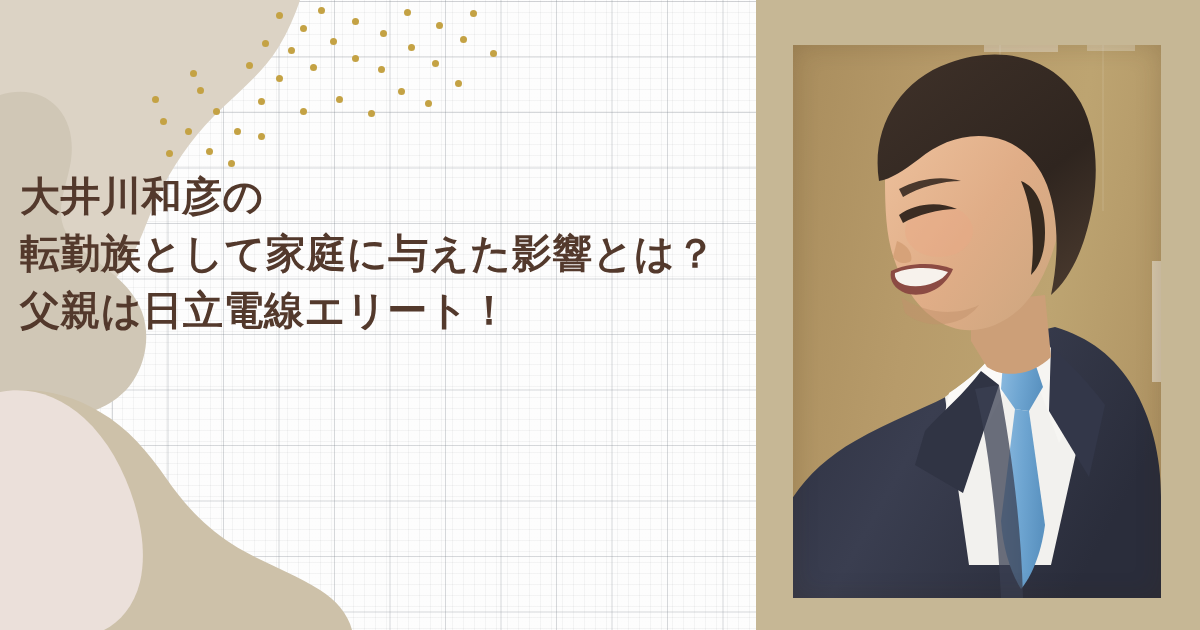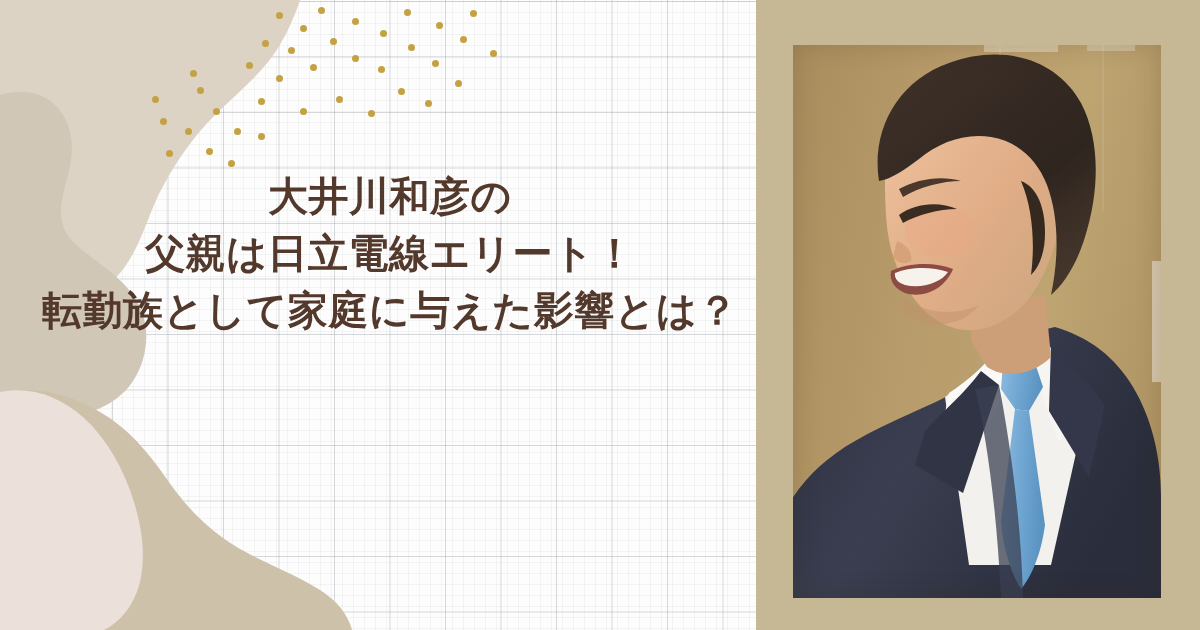--- a/index.html
+++ b/index.html
@@ -70,21 +70,21 @@
     border-radius: 50%;
     background: #c4a244;
   }
 
   
   .title-block {
     position: absolute;
     left: 20px;
     top: 168px;
     width: 740px;
-    text-align: center;
+    text-align: left;
     color: #53392c;
     font-family: "DejaVu Sans", "Liberation Sans", sans-serif;
     font-weight: bold;
     font-size: 40px;
     line-height: 57px;
     letter-spacing: 0.5px;
     white-space: nowrap;
   }
   .title-line { display: block; }
   .title-line.l1 { font-size: 40px; }
@@ -226,22 +226,22 @@
       <div class="dot" style="left: 368px; top: 110px; width: 7px; height: 7px; background: rgb(196, 162, 68);"></div>
       <div class="dot" style="left: 398px; top: 88px; width: 7px; height: 7px; background: rgb(196, 162, 68);"></div>
       <div class="dot" style="left: 425px; top: 100px; width: 7px; height: 7px; background: rgb(196, 162, 68);"></div>
       <div class="dot" style="left: 455px; top: 80px; width: 7px; height: 7px; background: rgb(196, 162, 68);"></div>
       <div class="dot" style="left: 470px; top: 10px; width: 7px; height: 7px; background: rgb(196, 162, 68);"></div>
       <div class="dot" style="left: 490px; top: 50px; width: 7px; height: 7px; background: rgb(196, 162, 68);"></div>
     </div>
 
   <div class="title-block">
     <span class="title-line l1">大井川和彦の</span>
+    <span class="title-line l3">転勤族として家庭に与えた影響とは？</span>
     <span class="title-line l2">父親は日立電線エリート！</span>
-    <span class="title-line l3">転勤族として家庭に与えた影響とは？</span>
   </div>
 
   <div class="photo-frame">
     <div class="photo">
       <div class="ph-wall"></div>
       <div class="ph-wall-band"></div>
       <div class="ph-wall-band2"></div>
       <div class="ph-wall-seam"></div>
       <div class="ph-wall-seam2"></div>
       <div class="ph-edge-strip"></div>

